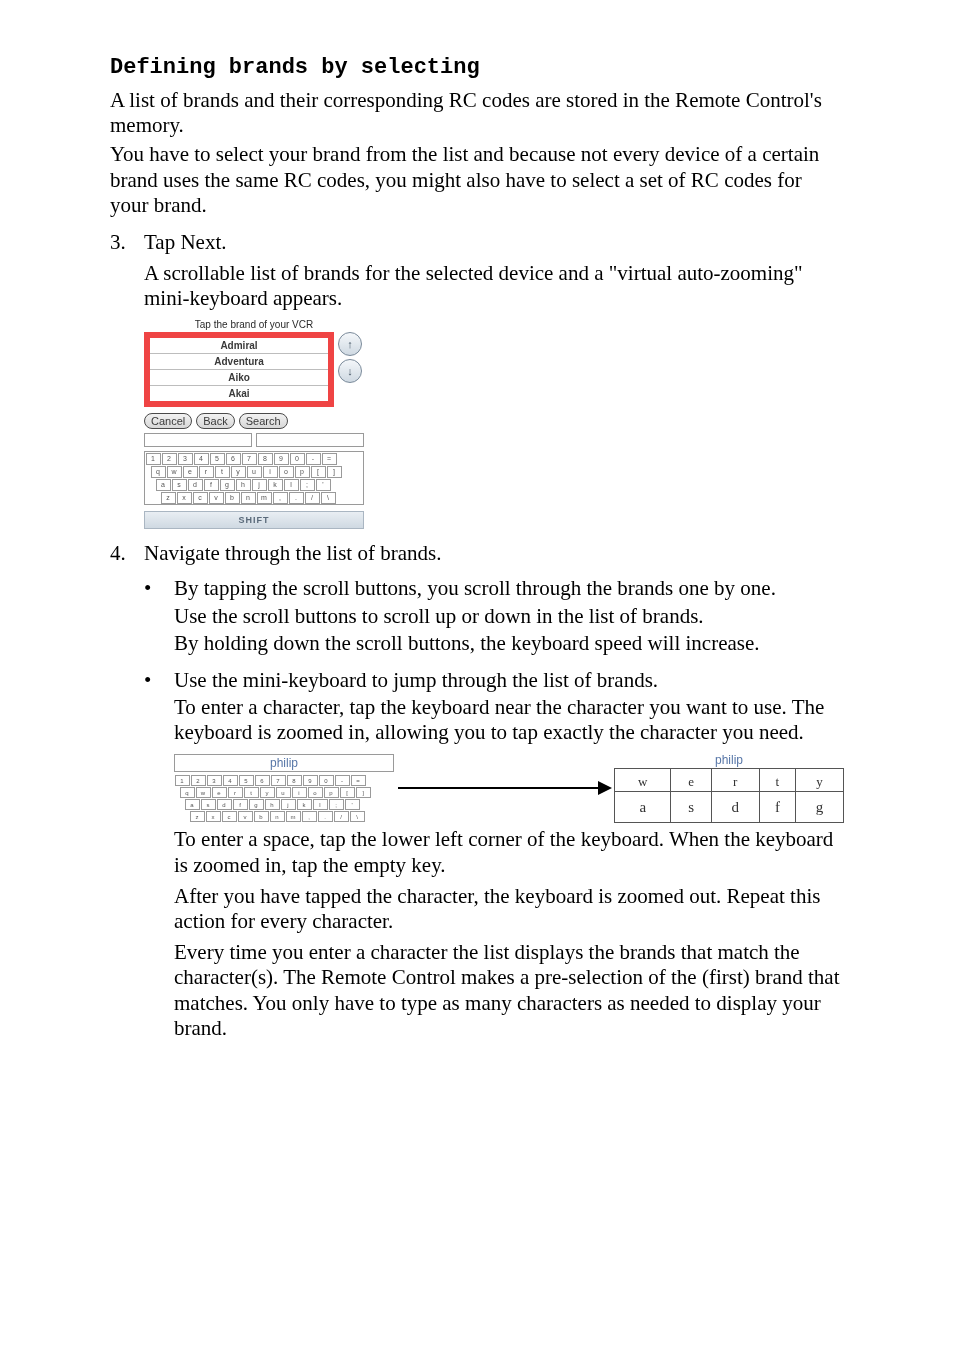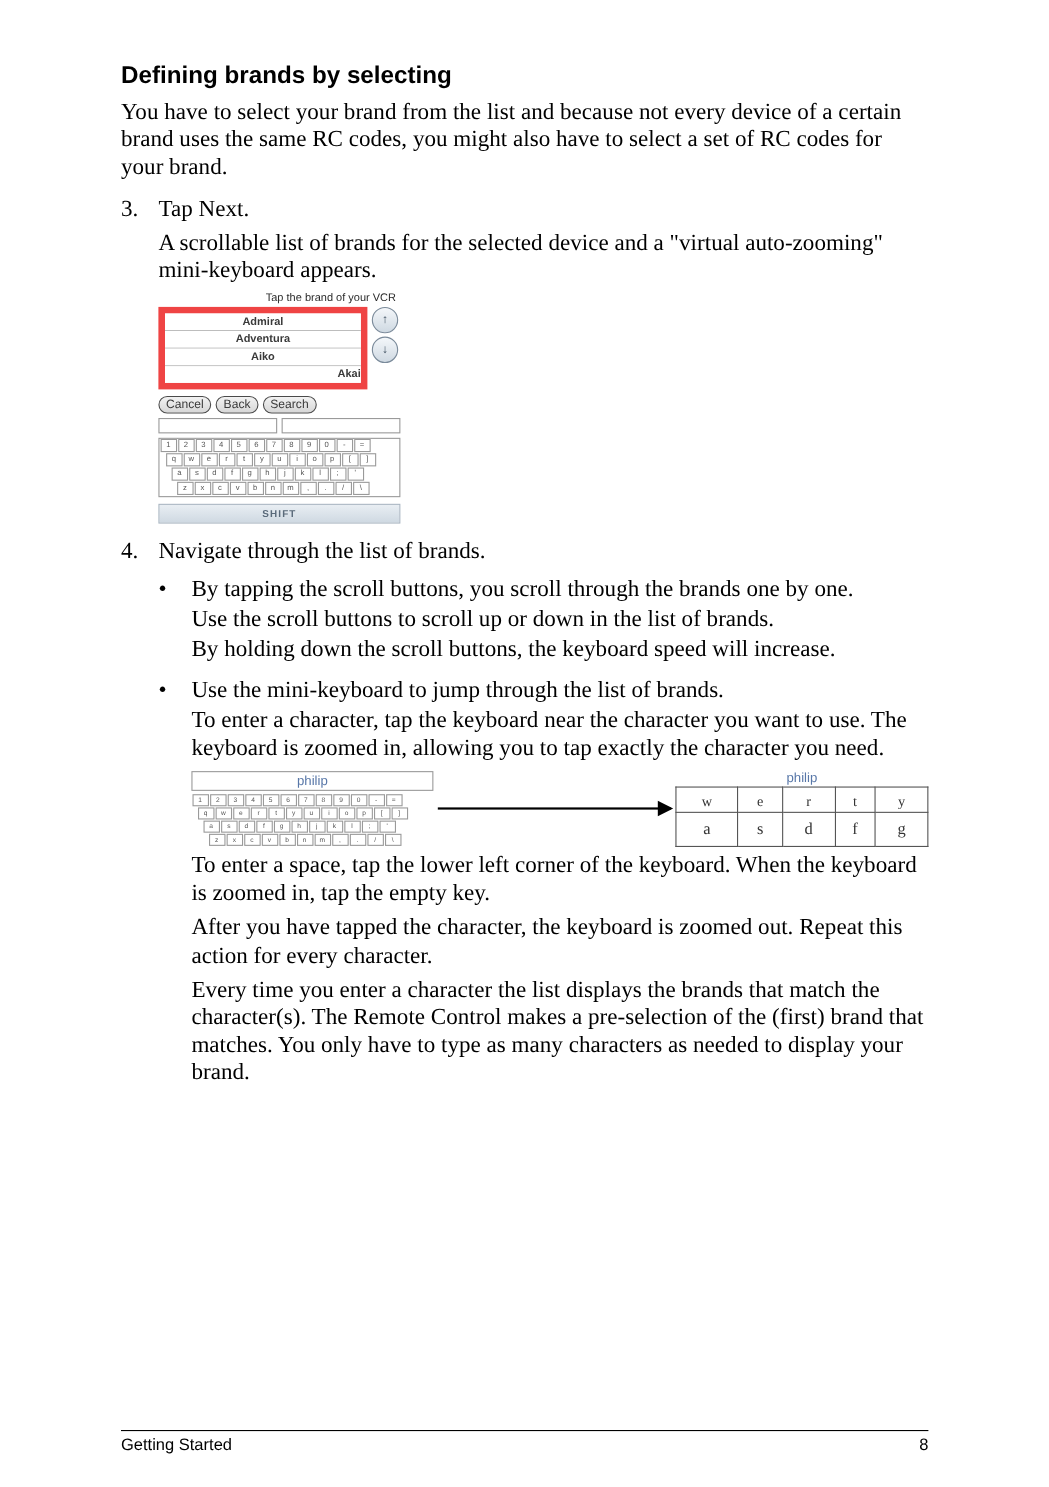--- a/index.html
+++ b/index.html
@@ -12,21 +12,21 @@
     color: #000000;
   }
   .page {
     box-sizing: border-box;
     width: 954px;
     height: 1352px;
     padding: 55px 110px 40px 110px;
     position: relative;
   }
   h2.section-title {
-    font-family: Liberation Sans, sans-serif;
+    font-family: Liberation Mono, monospace;
     font-weight: bold;
     font-size: 22px;
     margin: 0 0 8px 0;
   }
   p.body {
     font-size: 21px;
     line-height: 1.2;
     margin: 0 0 4px 0;
   }
   p.gap {
@@ -80,41 +80,41 @@
   
   .device-shot {
     width: 220px;
     margin: 6px 0 4px 34px;
     font-family: Helvetica, Arial, sans-serif;
   }
   .device-shot .header {
     font-size: 10px;
     color: #2a2a2a;
     padding: 2px 4px;
-    text-align: right;
+    text-align: center;
   }
   .brand-panel {
     position: relative;
     display: flex;
     align-items: flex-start;
   }
   .brand-list {
     flex: 1;
     border: 6px solid #ef4444;
     font-weight: bold;
   }
   .brand-list .row {
     font-size: 10px;
     text-align: center;
     color: #3a3a3a;
     padding: 2px 0;
     border-bottom: 1px solid #bdbdbd;
     background: #ffffff;
   }
-  .brand-list .row:last-child { border-bottom: none; text-align: right; }
+  .brand-list .row:last-child { border-bottom: none; }
   .arrows {
     width: 26px;
     display: flex;
     flex-direction: column;
     gap: 3px;
     margin-left: 4px;
   }
   .arrow-btn {
     width: 22px;
     height: 22px;
@@ -268,20 +268,21 @@
     color: #000;
   }
 </style>
 </head>
 <body>
 
 <div class="page">
 
   <h2 class="section-title">Defining brands by selecting</h2>
 
+  <p class="body">A list of brands and their corresponding RC codes are stored in the Remote Control's memory.</p>
   <p class="body gap">You have to select your brand from the list and because not every device of a certain brand uses the same RC codes, you might also have to select a set of RC codes for your brand.</p>
 
   <div class="num-item">
     <div class="num">3.</div>
     <div class="txt">Tap Next.</div>
   </div>
   <div class="indent-block">
     <p>A scrollable list of brands for the selected device and a "virtual auto-zooming" mini-keyboard appears.</p>
   </div>
 
@@ -473,17 +474,13 @@
       </div>
     </div>
 
     <div class="sub-indent">
       <p>To enter a space, tap the lower left corner of the keyboard. When the keyboard is zoomed in, tap the empty key.</p>
       <p>After you have tapped the character, the keyboard is zoomed out. Repeat this action for every character.</p>
       <p>Every time you enter a character the list displays the brands that match the character(s). The Remote Control makes a pre-selection of the (first) brand that matches. You only have to type as many characters as needed to display your brand.</p>
     </div>
   </div>
 
-  <div class="footer">
-    <span>Getting Started</span>
-    <span>8</span>
-  </div>
 </div>
 
 </body></html>

